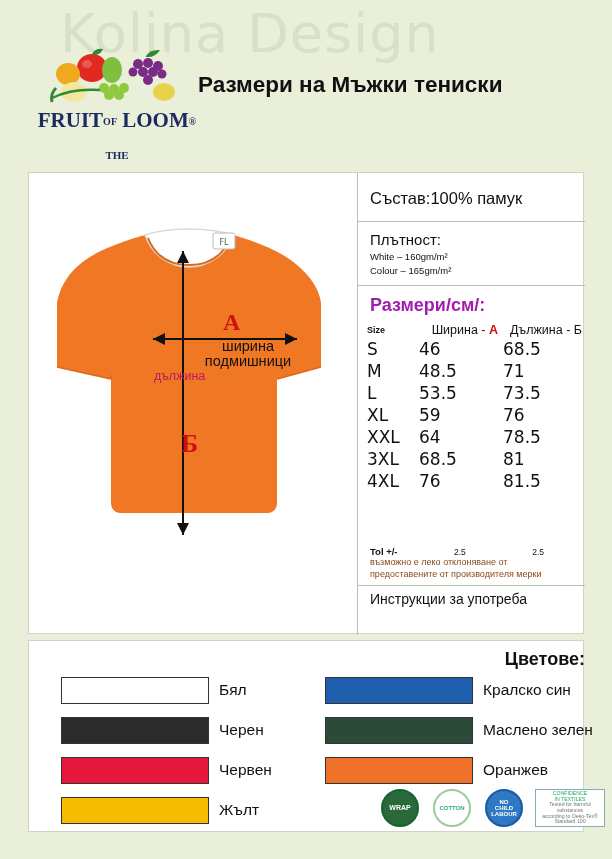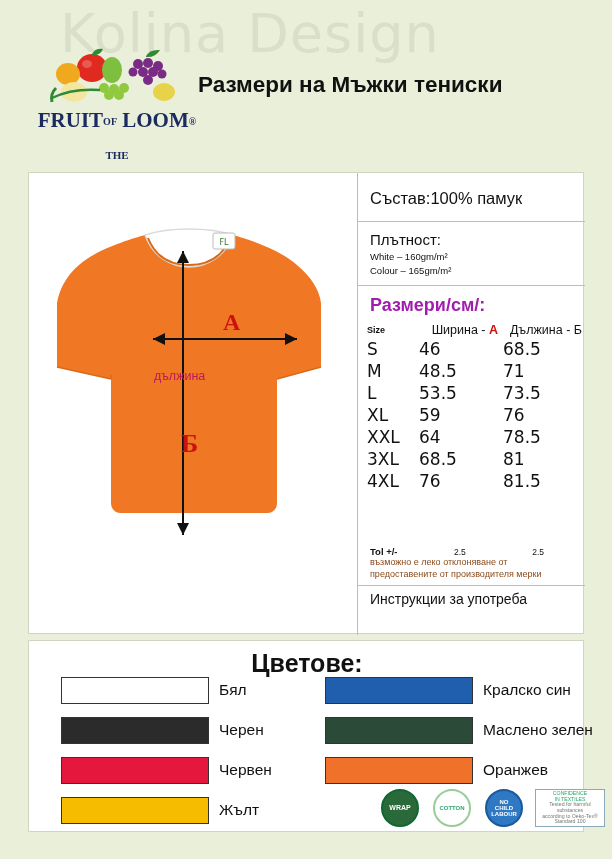--- a/index.html
+++ b/index.html
@@ -137,22 +137,22 @@
     position:absolute; left: 340px; font-size: 17px; letter-spacing: 5px;
     color:#111; font-family:"DejaVu Sans", sans-serif;
   }
 
   
   .colors-card {
     position:absolute; left: 28px; top: 640px; width: 556px; height: 192px;
     background:#fff; border:1px solid #cfd5c2;
   }
   .colors-title {
-    position:absolute; top: 8px; left:0; width: 556px; text-align:center;
-    font-size: 25px; font-weight:bold; color:#111;
+    position:absolute; top: 8px; left:0; width: 556px; text-align:right;
+    font-size: 18px; font-weight:bold; color:#111;
   }
   .swatch {
     position:absolute; width: 148px; height: 27px; border:1px solid #333;
   }
   .swatch-label {
     position:absolute; font-size: 15.5px; color:#111; width: 150px;
   }
 
   
   .cert { position:absolute; bottom: 6px; }
@@ -243,20 +243,21 @@
         <line x1="118" y1="148" x2="262" y2="148" stroke="#111" stroke-width="2"></line>
         <polygon points="118,148 130,142 130,154" fill="#111"></polygon>
         <polygon points="262,148 250,142 250,154" fill="#111"></polygon>
 
         <line x1="148" y1="60" x2="148" y2="344" stroke="#111" stroke-width="2"></line>
         <polygon points="148,60 142,72 154,72" fill="#111"></polygon>
         <polygon points="148,344 142,332 154,332" fill="#111"></polygon>
       </svg>
 
       <div class="lbl-A">А</div>
+      <div class="lbl-width">ширина подмишници</div>
       <div class="lbl-B">Б</div>
       <div class="lbl-len">дължина</div>
     </div>
 
     <div class="r-sec sostav">Състав:100% памук</div>
     <div class="r-line" style="top:48px;"></div>
 
     <div class="r-sec plat-title" style="top:58px;">Плътност:</div>
     <div class="r-sec plat-line" style="top:78px;">White – 160gm/m²</div>
     <div class="r-sec plat-line" style="top:92px;">Colour – 165gm/m²</div>

